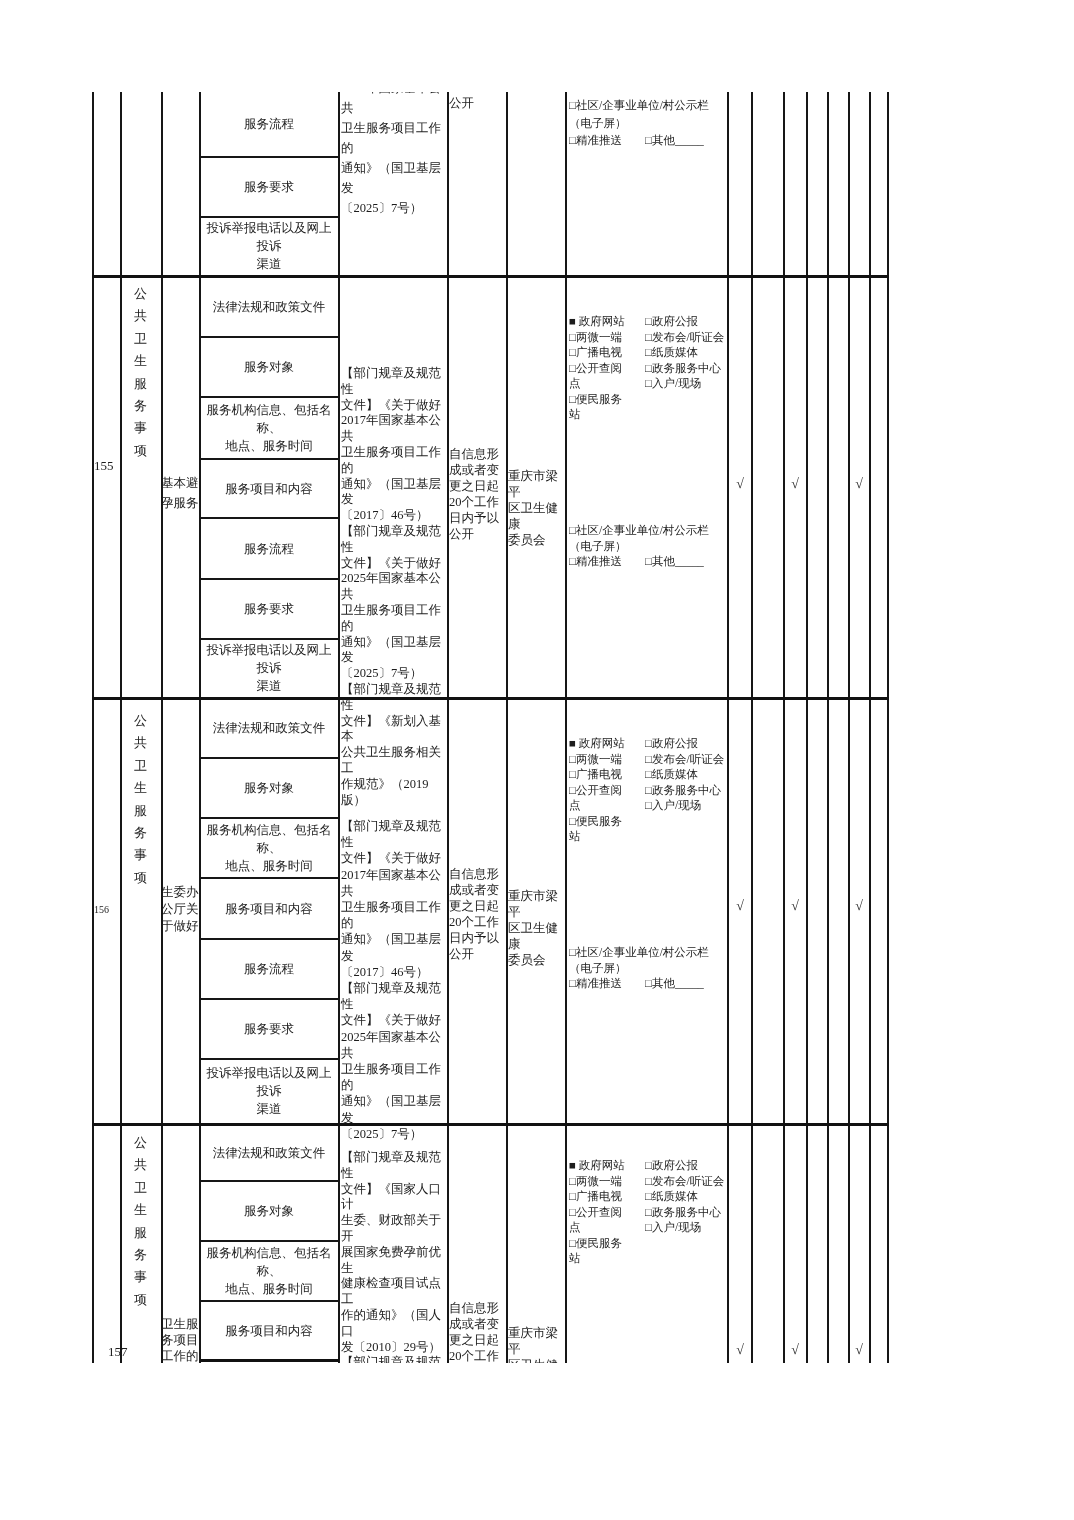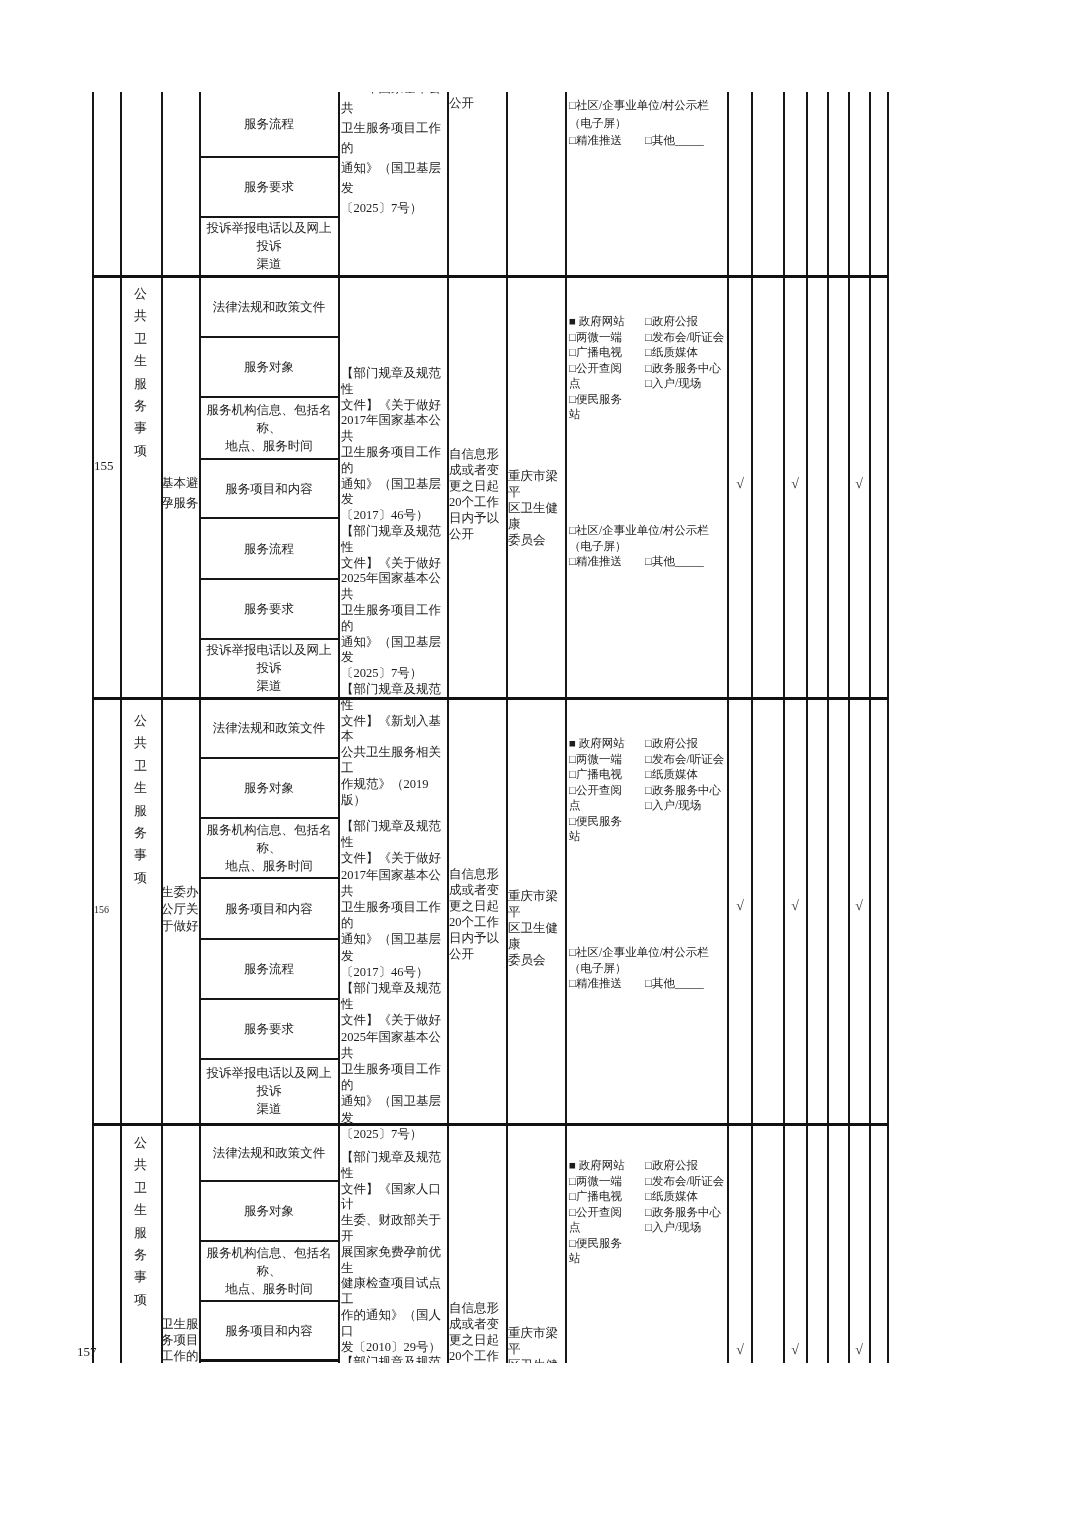--- a/index.html
+++ b/index.html
@@ -188,21 +188,21 @@
 （电子屏）
 □精准推送　　□其他_____</div>
   <div class="t chk" style="left:728px;top:898px;width:24px;">√</div>
   <div class="t chk" style="left:752px;top:898px;width:31px;"></div>
   <div class="t chk" style="left:784px;top:898px;width:22px;">√</div>
   <div class="t chk" style="left:807px;top:898px;width:20px;"></div>
   <div class="t chk" style="left:828px;top:898px;width:20px;"></div>
   <div class="t chk" style="left:849px;top:898px;width:20px;">√</div>
   <div class="t chk" style="left:870px;top:898px;width:17px;"></div>
 
-  <div class="t ctr" style="left:77px;top:1344px;width:26px;font-size:13px;">157</div>
+  <div class="t ctr" style="left:108px;top:1344px;width:26px;font-size:13px;">157</div>
   <div class="t vert" style="left:134px;top:1132px;">公共卫生服务事项</div>
   <div class="t ctr" style="left:161px;top:1316px;width:38px;line-height:16px;">卫生服务项目工作的</div>
   <div class="c" style="left:201px;top:1125px;width:136px;height:55px;">法律法规和政策文件</div>
   <div class="c" style="left:201px;top:1183px;width:136px;height:56px;">服务对象</div>
   <div class="c" style="left:201px;top:1243px;width:136px;height:56px;">服务机构信息、包括名称、
 地点、服务时间</div>
   <div class="c" style="left:201px;top:1303px;width:136px;height:55px;">服务项目和内容</div>
   <div class="t" style="left:341px;top:1150px;width:104px;line-height:15.8px;">【部门规章及规范性
 文件】《国家人口计
 生委、财政部关于开

